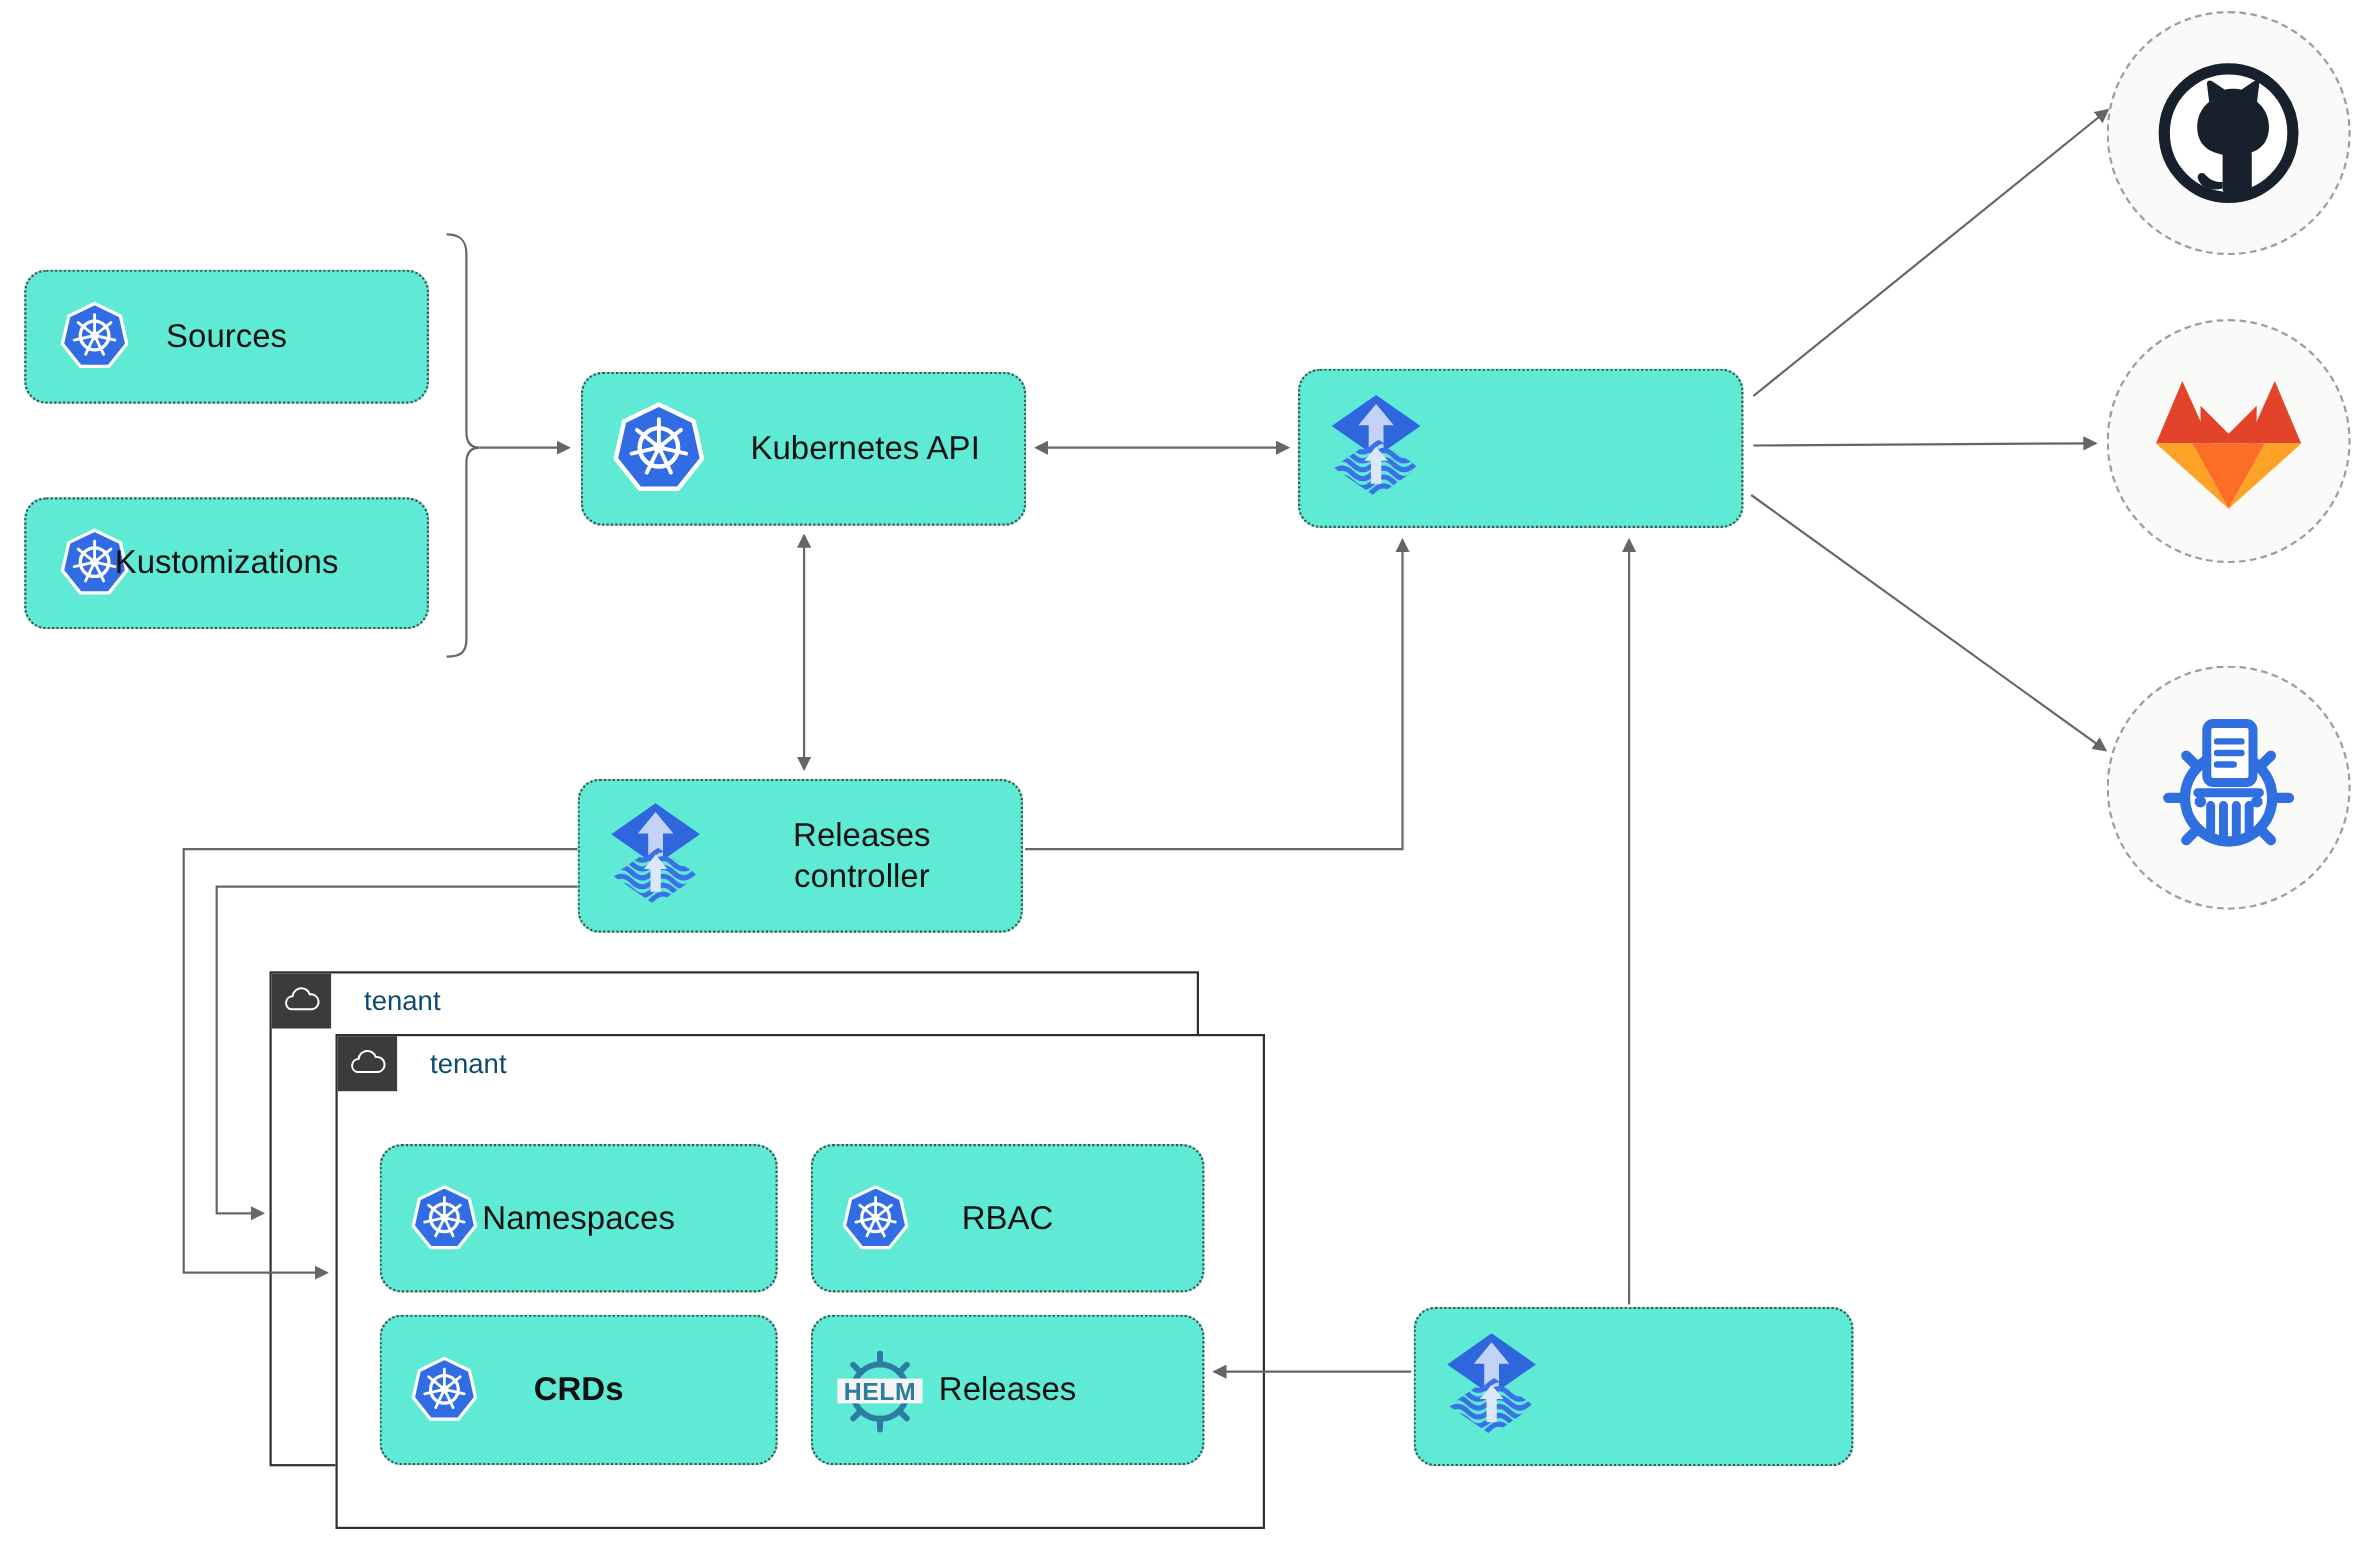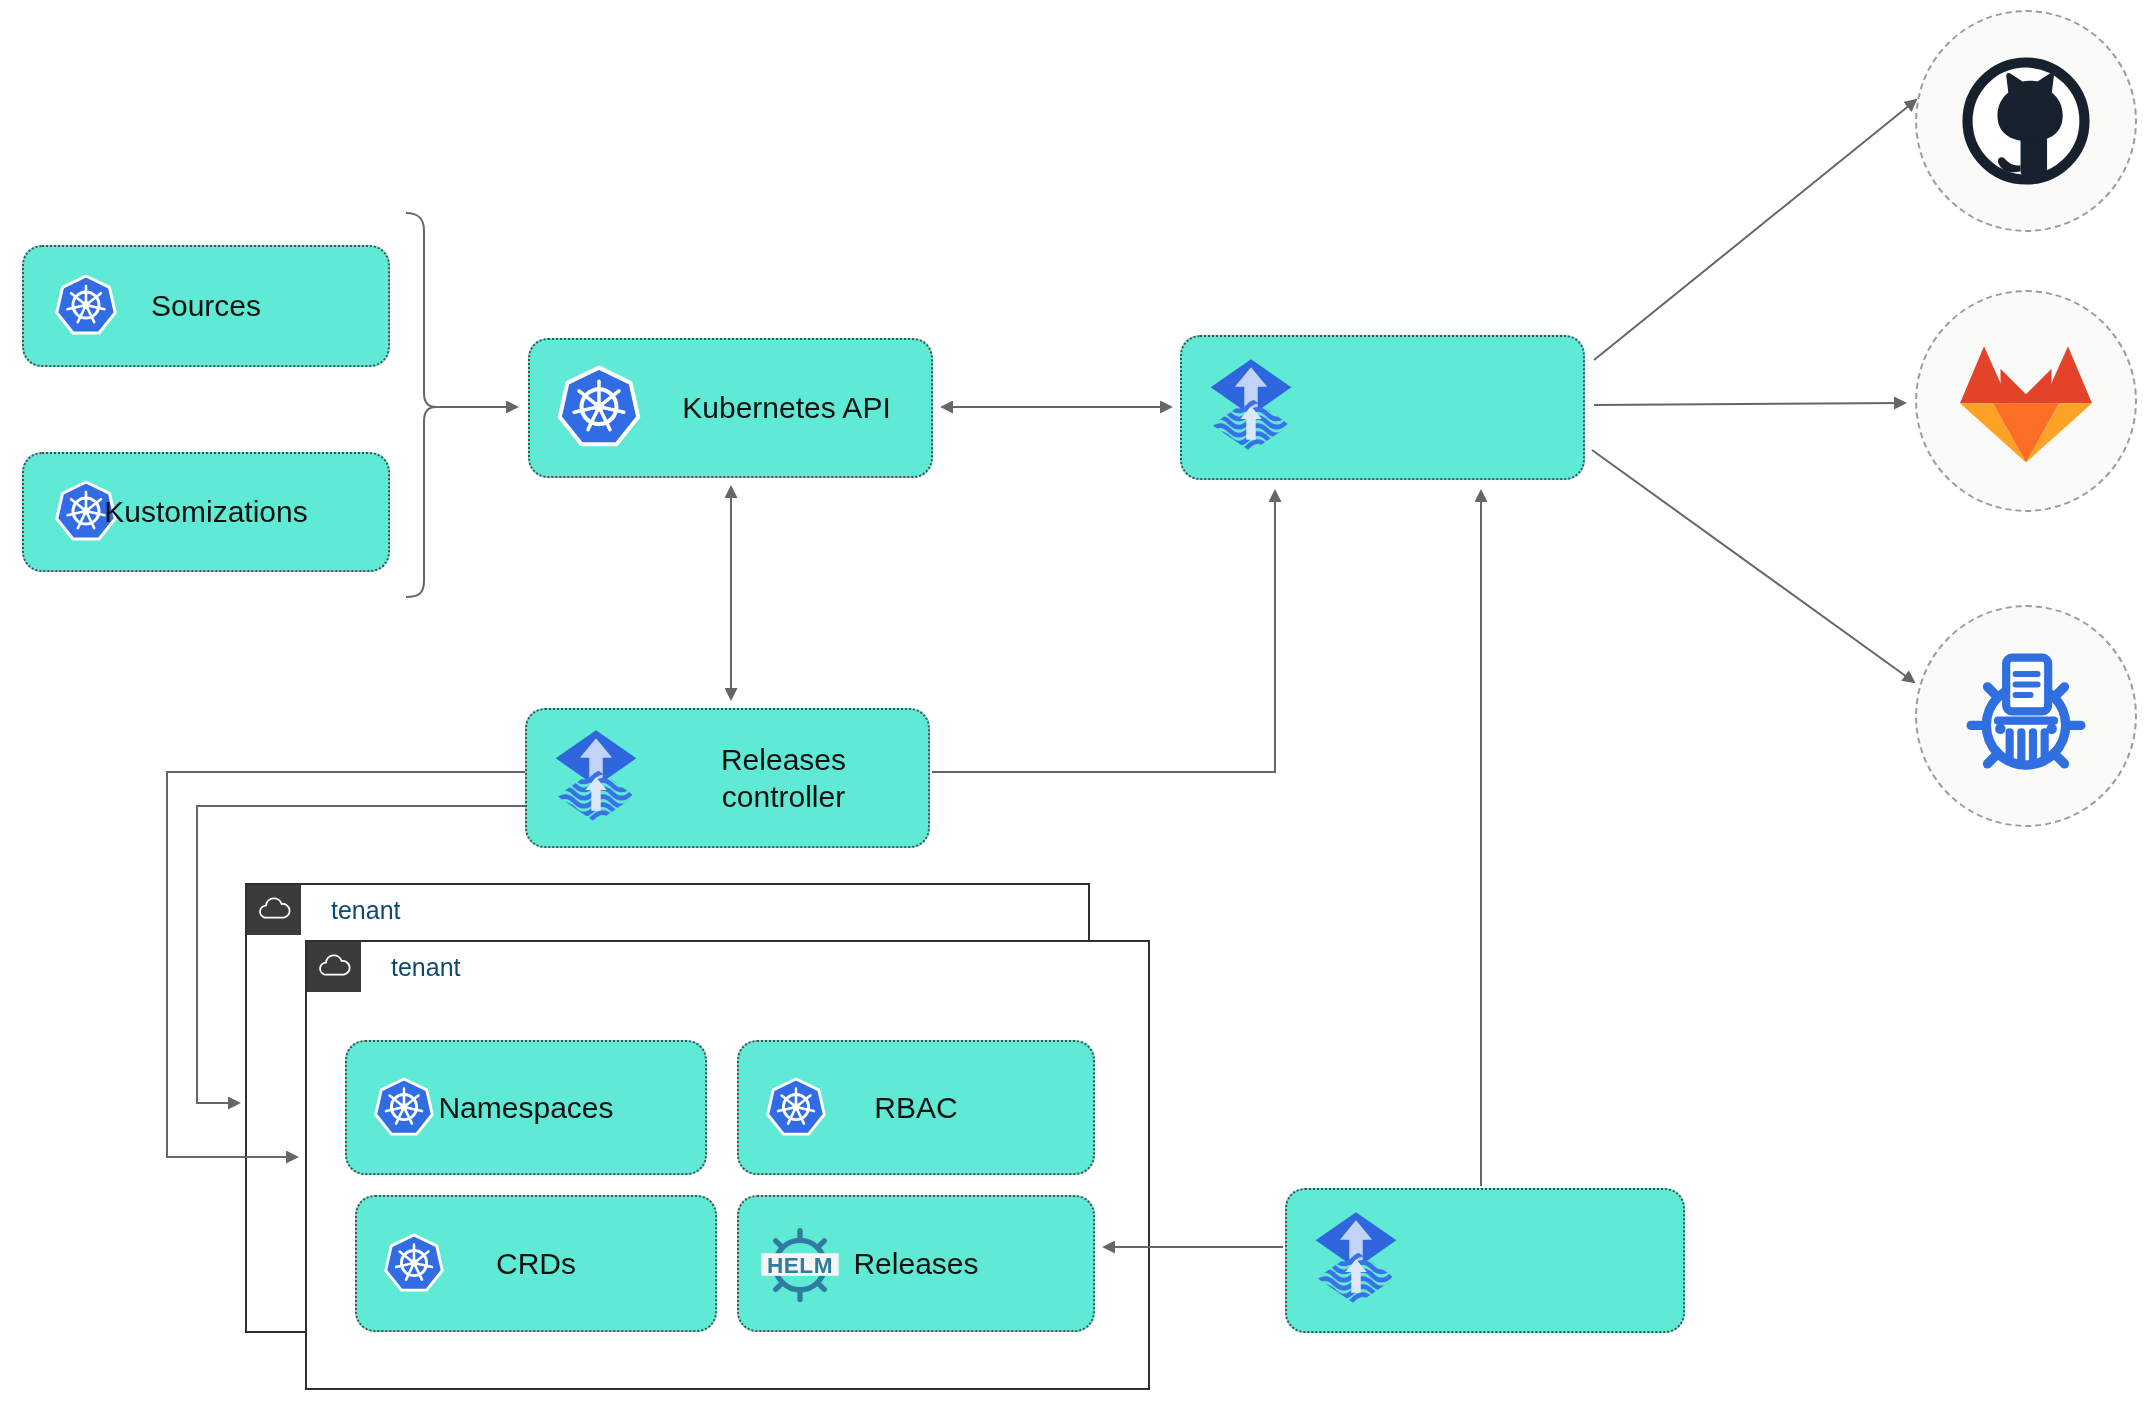--- a/index.html
+++ b/index.html
@@ -183,21 +183,21 @@
     <div class="node-label">Namespaces</div>
   </div>
 
   <div class="node lyr3" style="left:737px; top:1040px; width:358px; height:135px;">
     <svg class="icon-abs" style="left:26px;" width="62" height="62">
         <use href="#sym-k8s"></use>
       </svg>
     <div class="node-label">RBAC</div>
   </div>
 
-  <div class="node lyr3" style="left:355px; top:1195px; width:362px; height:137px;">
+  <div class="node lyr3" style="left:345px; top:1195px; width:362px; height:137px;font-weight:bold;">
     <svg class="icon-abs" style="left:26px;" width="62" height="62">
         <use href="#sym-k8s"></use>
       </svg>
     <div class="node-label">CRDs</div>
   </div>
 
   <div class="node lyr3" style="left:737px; top:1195px; width:358px; height:137px;">
     <svg class="icon-abs" style="left:18px;" width="86" height="86" viewBox="0 0 80 80">
       <g stroke="#2E7CA0" stroke-width="5" stroke-linecap="round" fill="none">
         <circle cx="40" cy="41" r="23"></circle>

